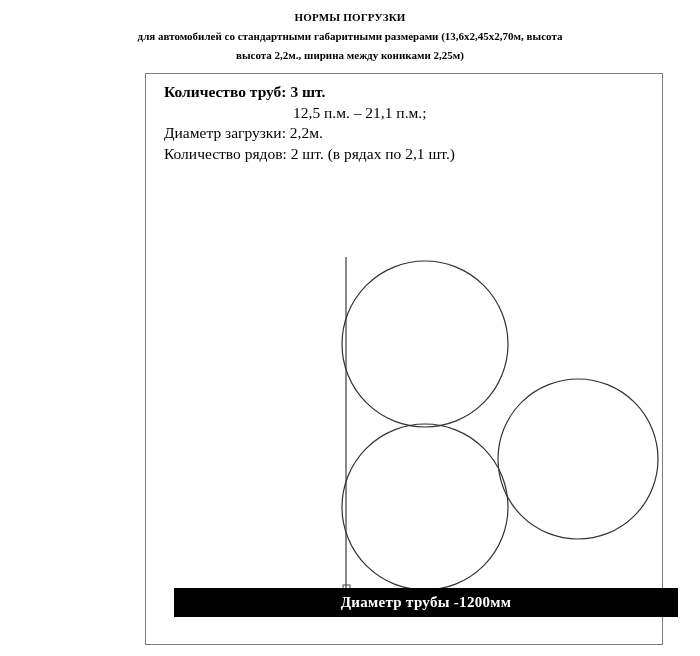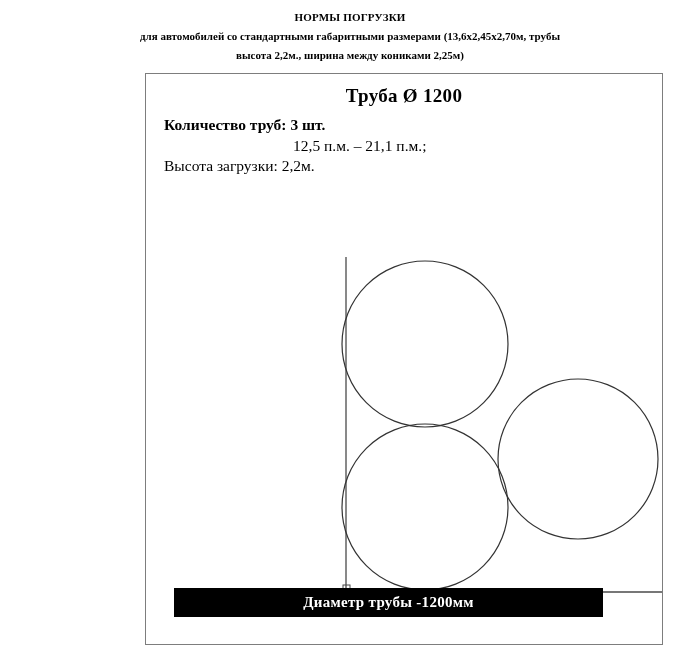--- a/index.html
+++ b/index.html
@@ -78,51 +78,51 @@
     height: 350px;
   }
   .drawing svg {
     display: block;
   }
   
   .caption-bar {
     position: absolute;
     left: 28px;
     bottom: 27px;
-    width: 429px;
+    width: 504px;
     height: 29px;
     background: #000000;
     color: #ffffff;
     font-weight: bold;
     font-size: 15px;
     display: flex;
     align-items: center;
     justify-content: center;
     letter-spacing: 0.3px;
   }
 </style>
 </head>
 <body>
 
 <div class="page">
 
   <div class="header">
     <span class="title-main">НОРМЫ ПОГРУЗКИ</span>
-    <span class="title-sub">для автомобилей со стандартными габаритными размерами (13,6х2,45х2,70м, трубы</span>
+    <span class="title-sub">для автомобилей со стандартными габаритными размерами (13,6х2,45х2,70м, высота</span>
     <span class="title-sub">высота 2,2м., ширина между кониками 2,25м)</span>
   </div>
 
   <div class="card">
 
-    <div class="card-title">Труба Ø 1200</div>
 
     <div class="specs">
       <div class="spec-line bold">Количество труб: 3 шт.</div>
       <div class="spec-line spec-indent">12,5 п.м. – 21,1 п.м.;</div>
-      <div class="spec-line">Высота загрузки: 2,2м.</div>
+      <div class="spec-line">Диаметр загрузки: 2,2м.</div>
+      <div class="spec-line">Количество рядов: 2 шт. (в рядах по 2,1 шт.)</div>
     </div>
 
     <div class="drawing">
       <svg width="516" height="350" viewBox="0 0 516 350" xmlns="http://www.w3.org/2000/svg">
         <line x1="200" y1="8" x2="200" y2="343" stroke="#4a4a4a" stroke-width="1.3"></line>
         <line x1="200" y1="343" x2="516" y2="343" stroke="#4a4a4a" stroke-width="1.3"></line>
         <rect x="197" y="336" width="7" height="7" fill="none" stroke="#4a4a4a" stroke-width="1"></rect>
         <circle cx="279" cy="95" r="83" fill="none" stroke="#333333" stroke-width="1.2"></circle>
         <circle cx="432" cy="210" r="80" fill="none" stroke="#333333" stroke-width="1.2"></circle>
         <circle cx="279" cy="258" r="83" fill="none" stroke="#333333" stroke-width="1.2"></circle>

